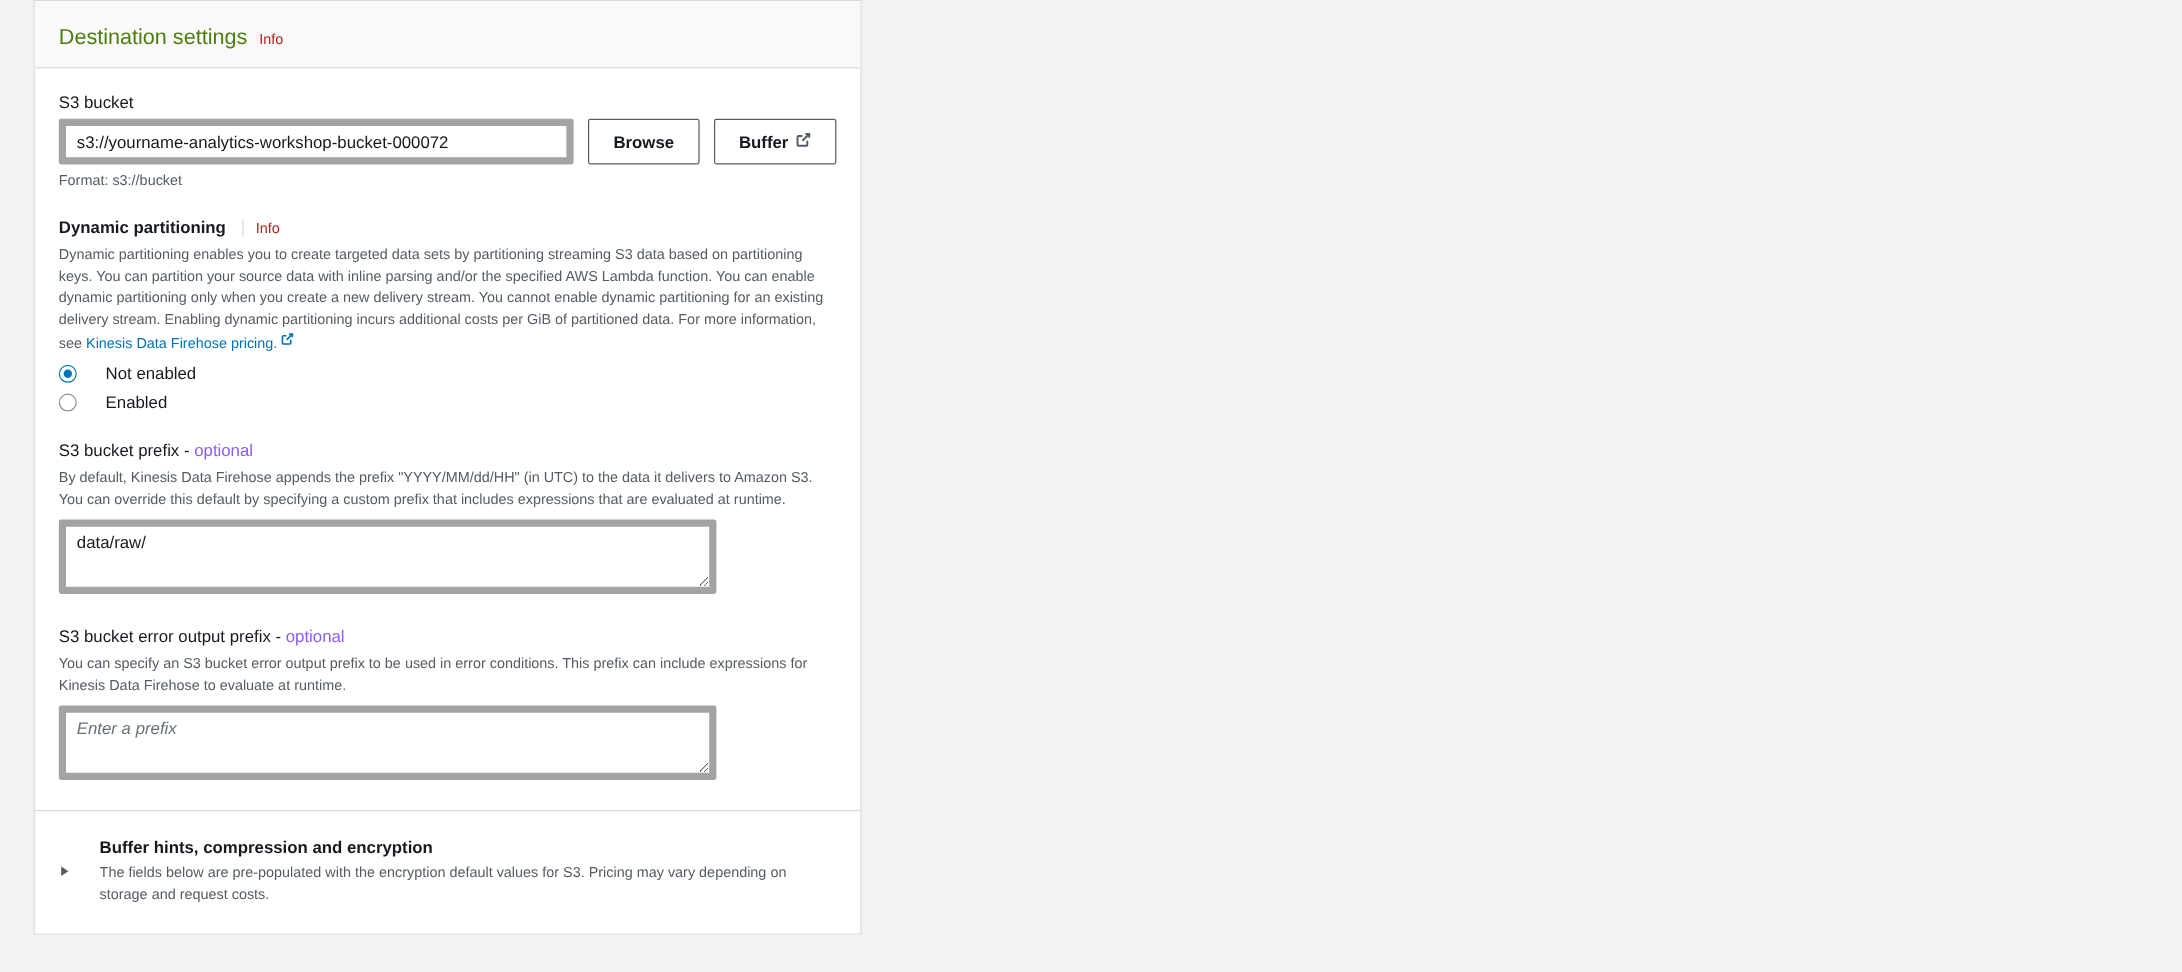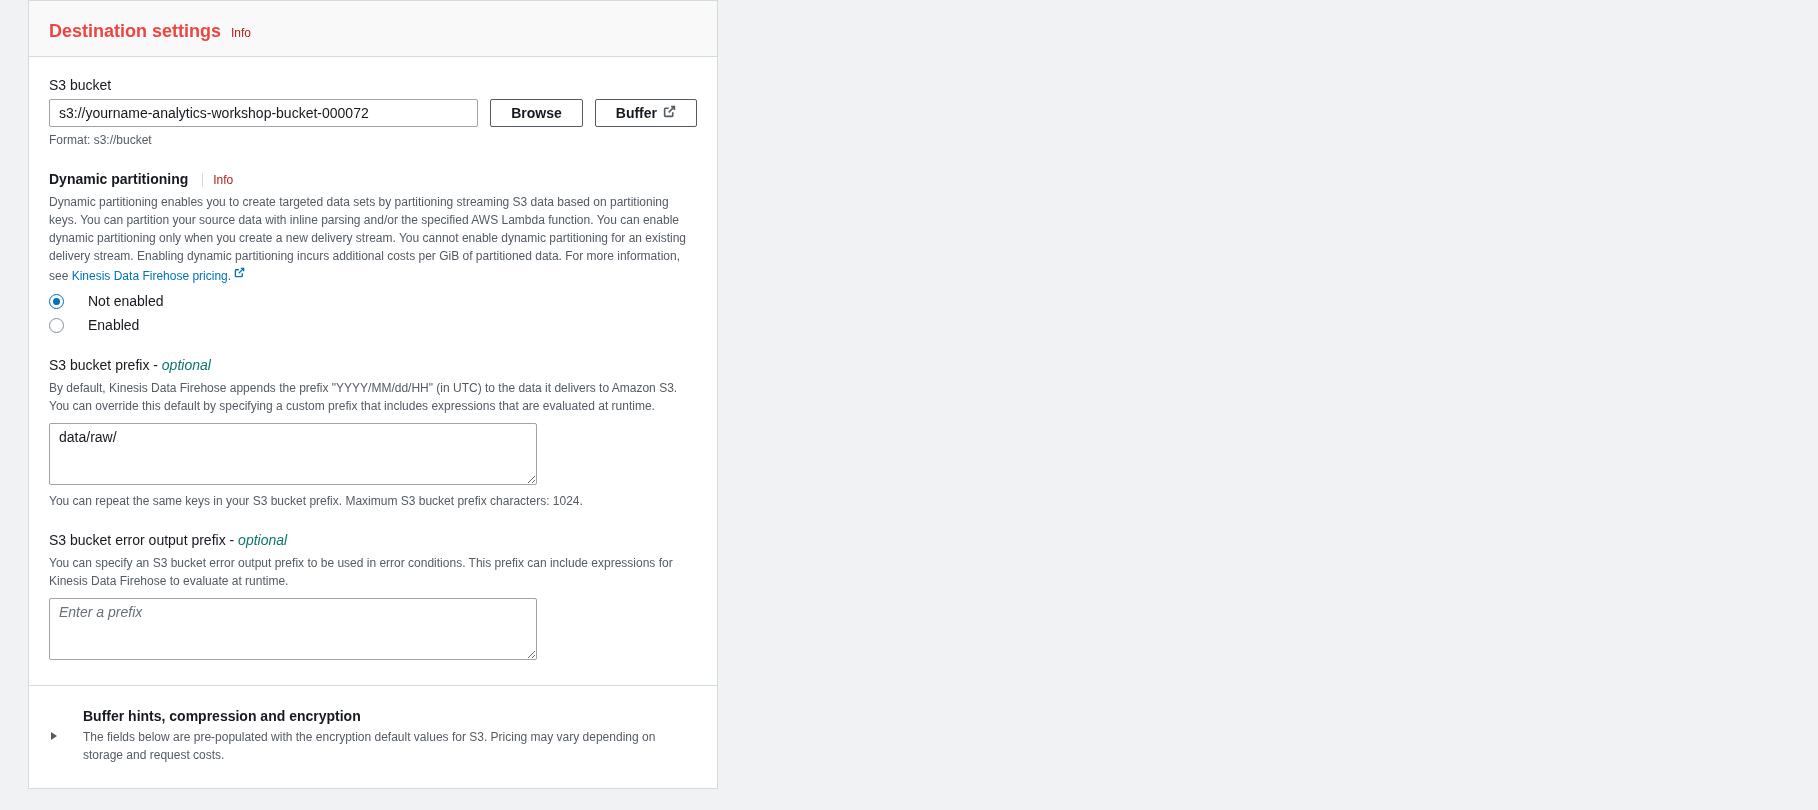--- a/index.html
+++ b/index.html
@@ -18,22 +18,22 @@
       box-shadow: 0 1px 1px rgba(0,0,0,0.02);
     }
     .panel-header {
       padding: 20px 20px 14px 20px;
       border-bottom: 1px solid #d5dbdb;
       background: #f9f9f9;
     }
     .panel-header h2 {
       display: inline;
       font-size: 18px;
-      font-weight: 700;
-      color: #ef4444;
+      font-weight: 400;
+      color: #4d7c0f;
       margin-top: 44px;
     }
     .info-link {
       color: #b91c1c;
       font-size: 12px;
       font-weight: 400;
       margin-left: 6px;
       cursor: pointer;
     }
     .info-link.sep {
@@ -56,40 +56,39 @@
     }
     .section { margin-bottom: 24px; }
     .section-label {
       font-size: 14px;
       color: #16191f;
       margin-bottom: 6px;
       font-weight: 400;
     }
     .section-label.strong { font-weight: 700; }
     .section-label .optional {
-      font-style: italic;
-      font-weight: 400;
-      color: #0f766e;
+      font-weight: 400;
+      color: #8b5cf6;
     }
     .section-desc {
       font-size: 12px;
       color: #545b64;
       line-height: 1.5;
       margin-bottom: 8px;
     }
     .row {
       display: flex;
       gap: 12px;
       align-items: stretch;
     }
     .input-text {
       font-family: inherit;
       font-size: 14px;
       padding: 5px 9px;
-      border: 1px solid #a3a3a3;
+      border: 6px solid #a3a3a3;
       border-radius: 2px;
       background: #fff;
       color: #16191f;
       width: 100%;
     }
     .s3-input { width: 445px; }
     .btn {
       font-family: inherit;
       font-size: 14px;
       font-weight: 700;
@@ -136,21 +135,21 @@
     }
     .radio.checked { border-color: #0073bb; }
     .radio-dot {
       width: 7px; height: 7px;
       background: #0073bb;
       border-radius: 50%;
     }
     textarea.input-text {
       resize: both;
       height: 62px;
-      width: 488px;
+      width: 548px;
     }
     textarea.input-text::placeholder { color: #687078; font-style: italic; }
     .expando-header {
       display: flex;
       gap: 24px;
       align-items: center;
       cursor: pointer;
     }
     .expando-header svg { flex-shrink: 0; margin-top: 3px; }
     .expando-title { font-size: 14px; font-weight: 700; }
@@ -218,21 +217,20 @@
         <span>Enabled</span>
       </div>
     </div>
 
     <div class="section">
       <div class="section-label">
         <span>S3 bucket prefix - </span><span class="optional">optional</span>
       </div>
       <div class="section-desc">By default, Kinesis Data Firehose appends the prefix "YYYY/MM/dd/HH" (in UTC) to the data it delivers to Amazon S3. You can override this default by specifying a custom prefix that includes expressions that are evaluated at runtime.</div>
       <textarea class="input-text" style="">data/raw/</textarea>
-      <div class="hint">You can repeat the same keys in your S3 bucket prefix. Maximum S3 bucket prefix characters: 1024.</div>
     </div>
 
     <div class="section" style="margin-bottom:0">
       <div class="section-label">
         <span>S3 bucket error output prefix - </span><span class="optional">optional</span>
       </div>
       <div class="section-desc">You can specify an S3 bucket error output prefix to be used in error conditions. This prefix can include expressions for Kinesis Data Firehose to evaluate at runtime.</div>
       <textarea class="input-text" placeholder="Enter a prefix" style=""></textarea>
     </div>
 

